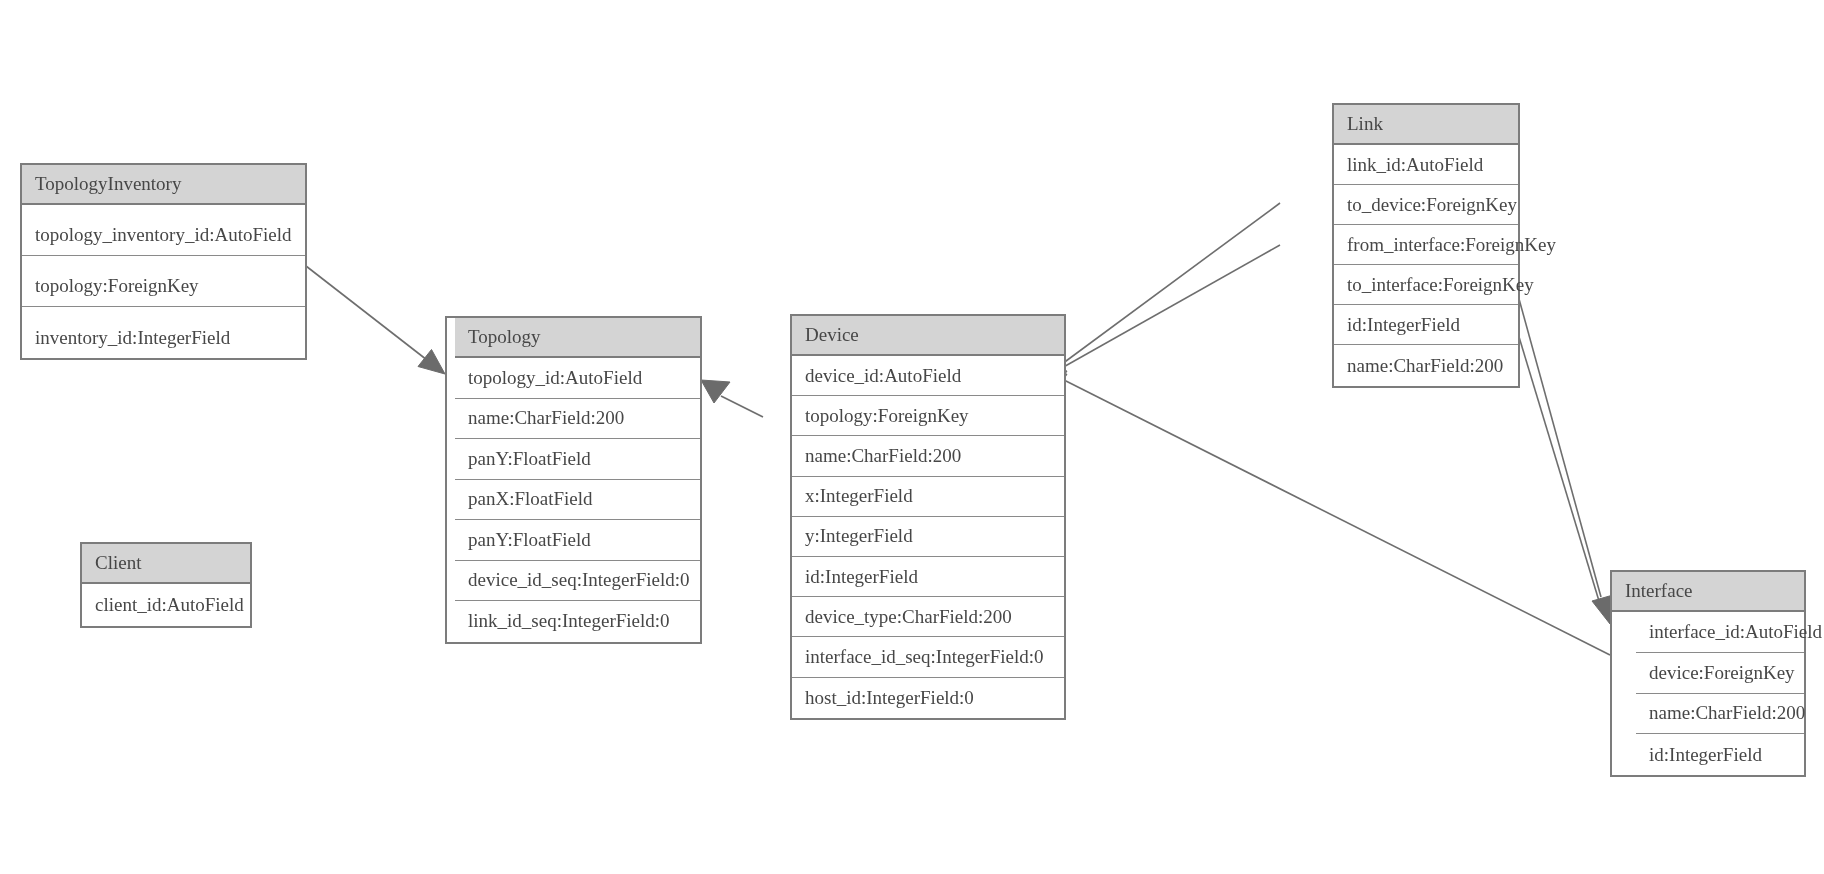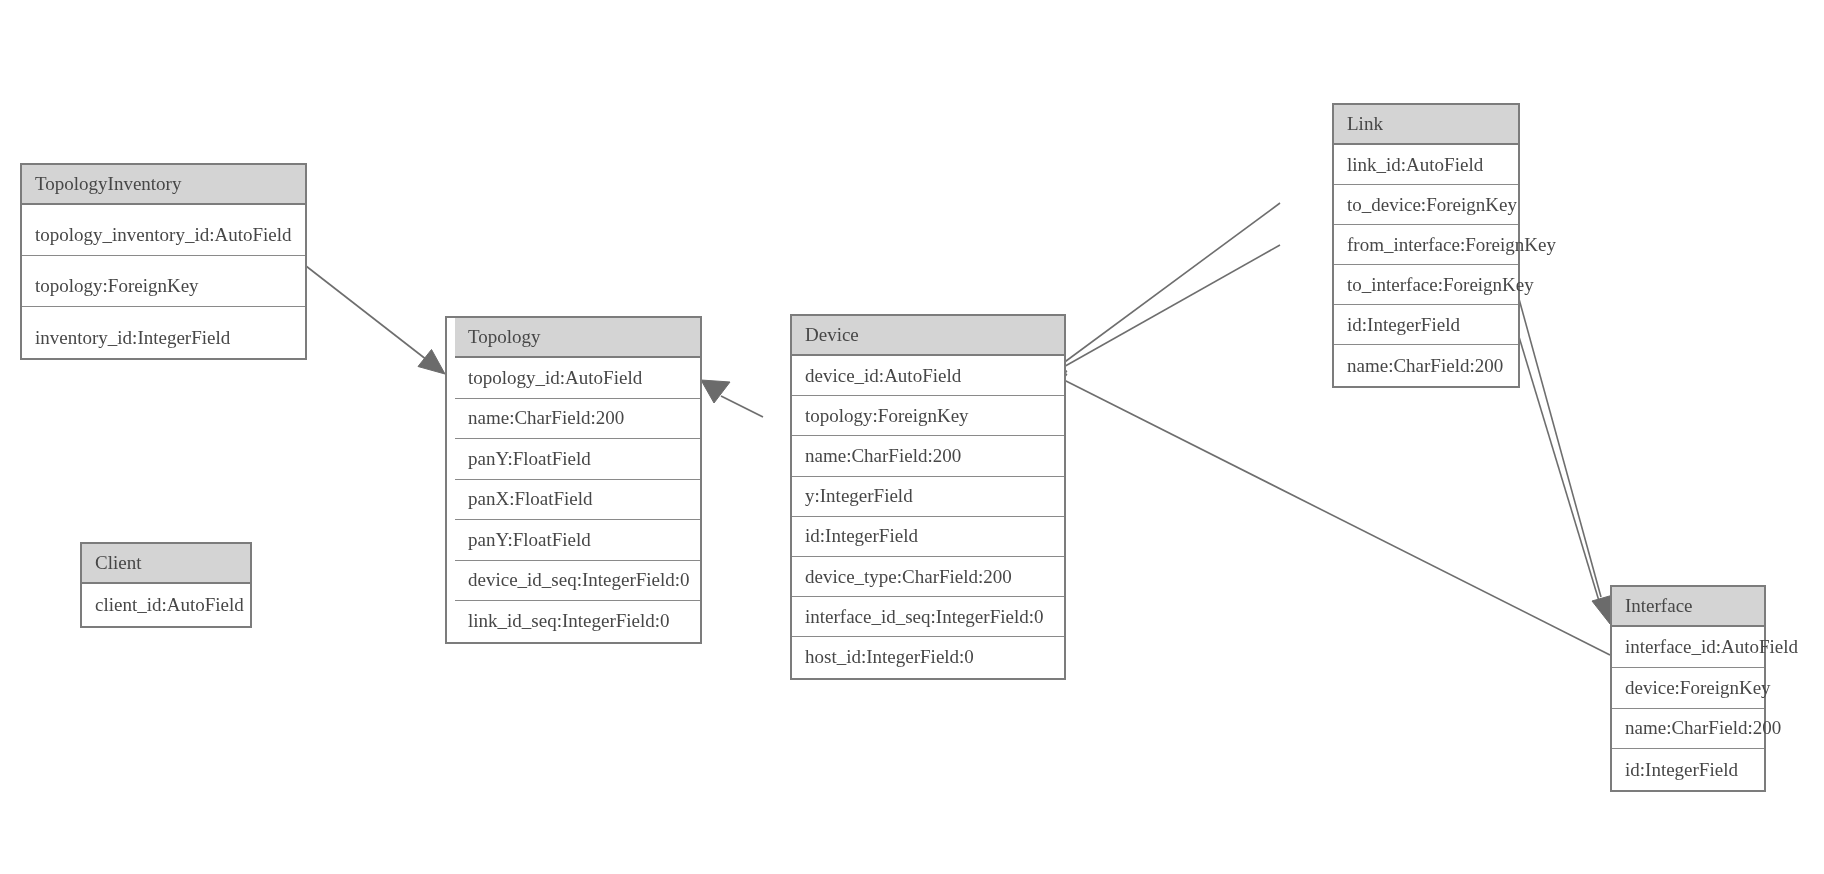--- a/index.html
+++ b/index.html
@@ -57,21 +57,21 @@
     white-space: nowrap;
   }
   .trow:last-child {
     border-bottom: none;
   }
   .t-ti    .trow { height: 41px; margin-top: 10px; }
   .t-topo  .trow { height: 40.5px; }
   .t-cli   .trow { height: 42px; }
   .t-dev   .trow { height: 40.2px; }
   .t-link  .trow { height: 40.1px; }
-  .t-intf  .trow { height: 40.75px; }
+  .t-intf  .trow { height: 40.75px; margin-left: 24px; }
 </style>
 </head>
 <body>
 
 <div class="canvas">
 
   <svg class="edges" width="1824" height="874" viewBox="0 0 1824 874">
 
     <line x1="306" y1="266" x2="427" y2="360"></line>
     <polygon points="445,374 418,366.5 431.5,349.5"></polygon>
@@ -114,38 +114,39 @@
   <div class="table t-cli" style="left:80px; top:542px; width:172px;">
     <div class="thead">Client</div>
     <div class="trow">client_id:AutoField</div>
   </div>
 
   <div class="table t-dev" style="left:790px; top:314px; width:276px;">
     <div class="thead">Device</div>
     <div class="trow">device_id:AutoField</div>
     <div class="trow">topology:ForeignKey</div>
     <div class="trow">name:CharField:200</div>
+    <div class="trow">x:IntegerField</div>
     <div class="trow">y:IntegerField</div>
     <div class="trow">id:IntegerField</div>
     <div class="trow">device_type:CharField:200</div>
     <div class="trow">interface_id_seq:IntegerField:0</div>
     <div class="trow">host_id:IntegerField:0</div>
   </div>
 
   <div class="table t-link" style="left:1332px; top:103px; width:188px;">
     <div class="thead">Link</div>
     <div class="trow">link_id:AutoField</div>
     <div class="trow">to_device:ForeignKey</div>
     <div class="trow">from_interface:ForeignKey</div>
     <div class="trow">to_interface:ForeignKey</div>
     <div class="trow">id:IntegerField</div>
     <div class="trow">name:CharField:200</div>
   </div>
 
-  <div class="table t-intf" style="left:1610px; top:585px; width:156px;font-family:Liberation Serif, serif;">
+  <div class="table t-intf" style="left:1610px; top:570px; width:196px;font-family:Liberation Serif, serif;">
     <div class="thead">Interface</div>
     <div class="trow">interface_id:AutoField</div>
     <div class="trow">device:ForeignKey</div>
     <div class="trow">name:CharField:200</div>
     <div class="trow">id:IntegerField</div>
   </div>
 
 </div>
 
 </body></html>

